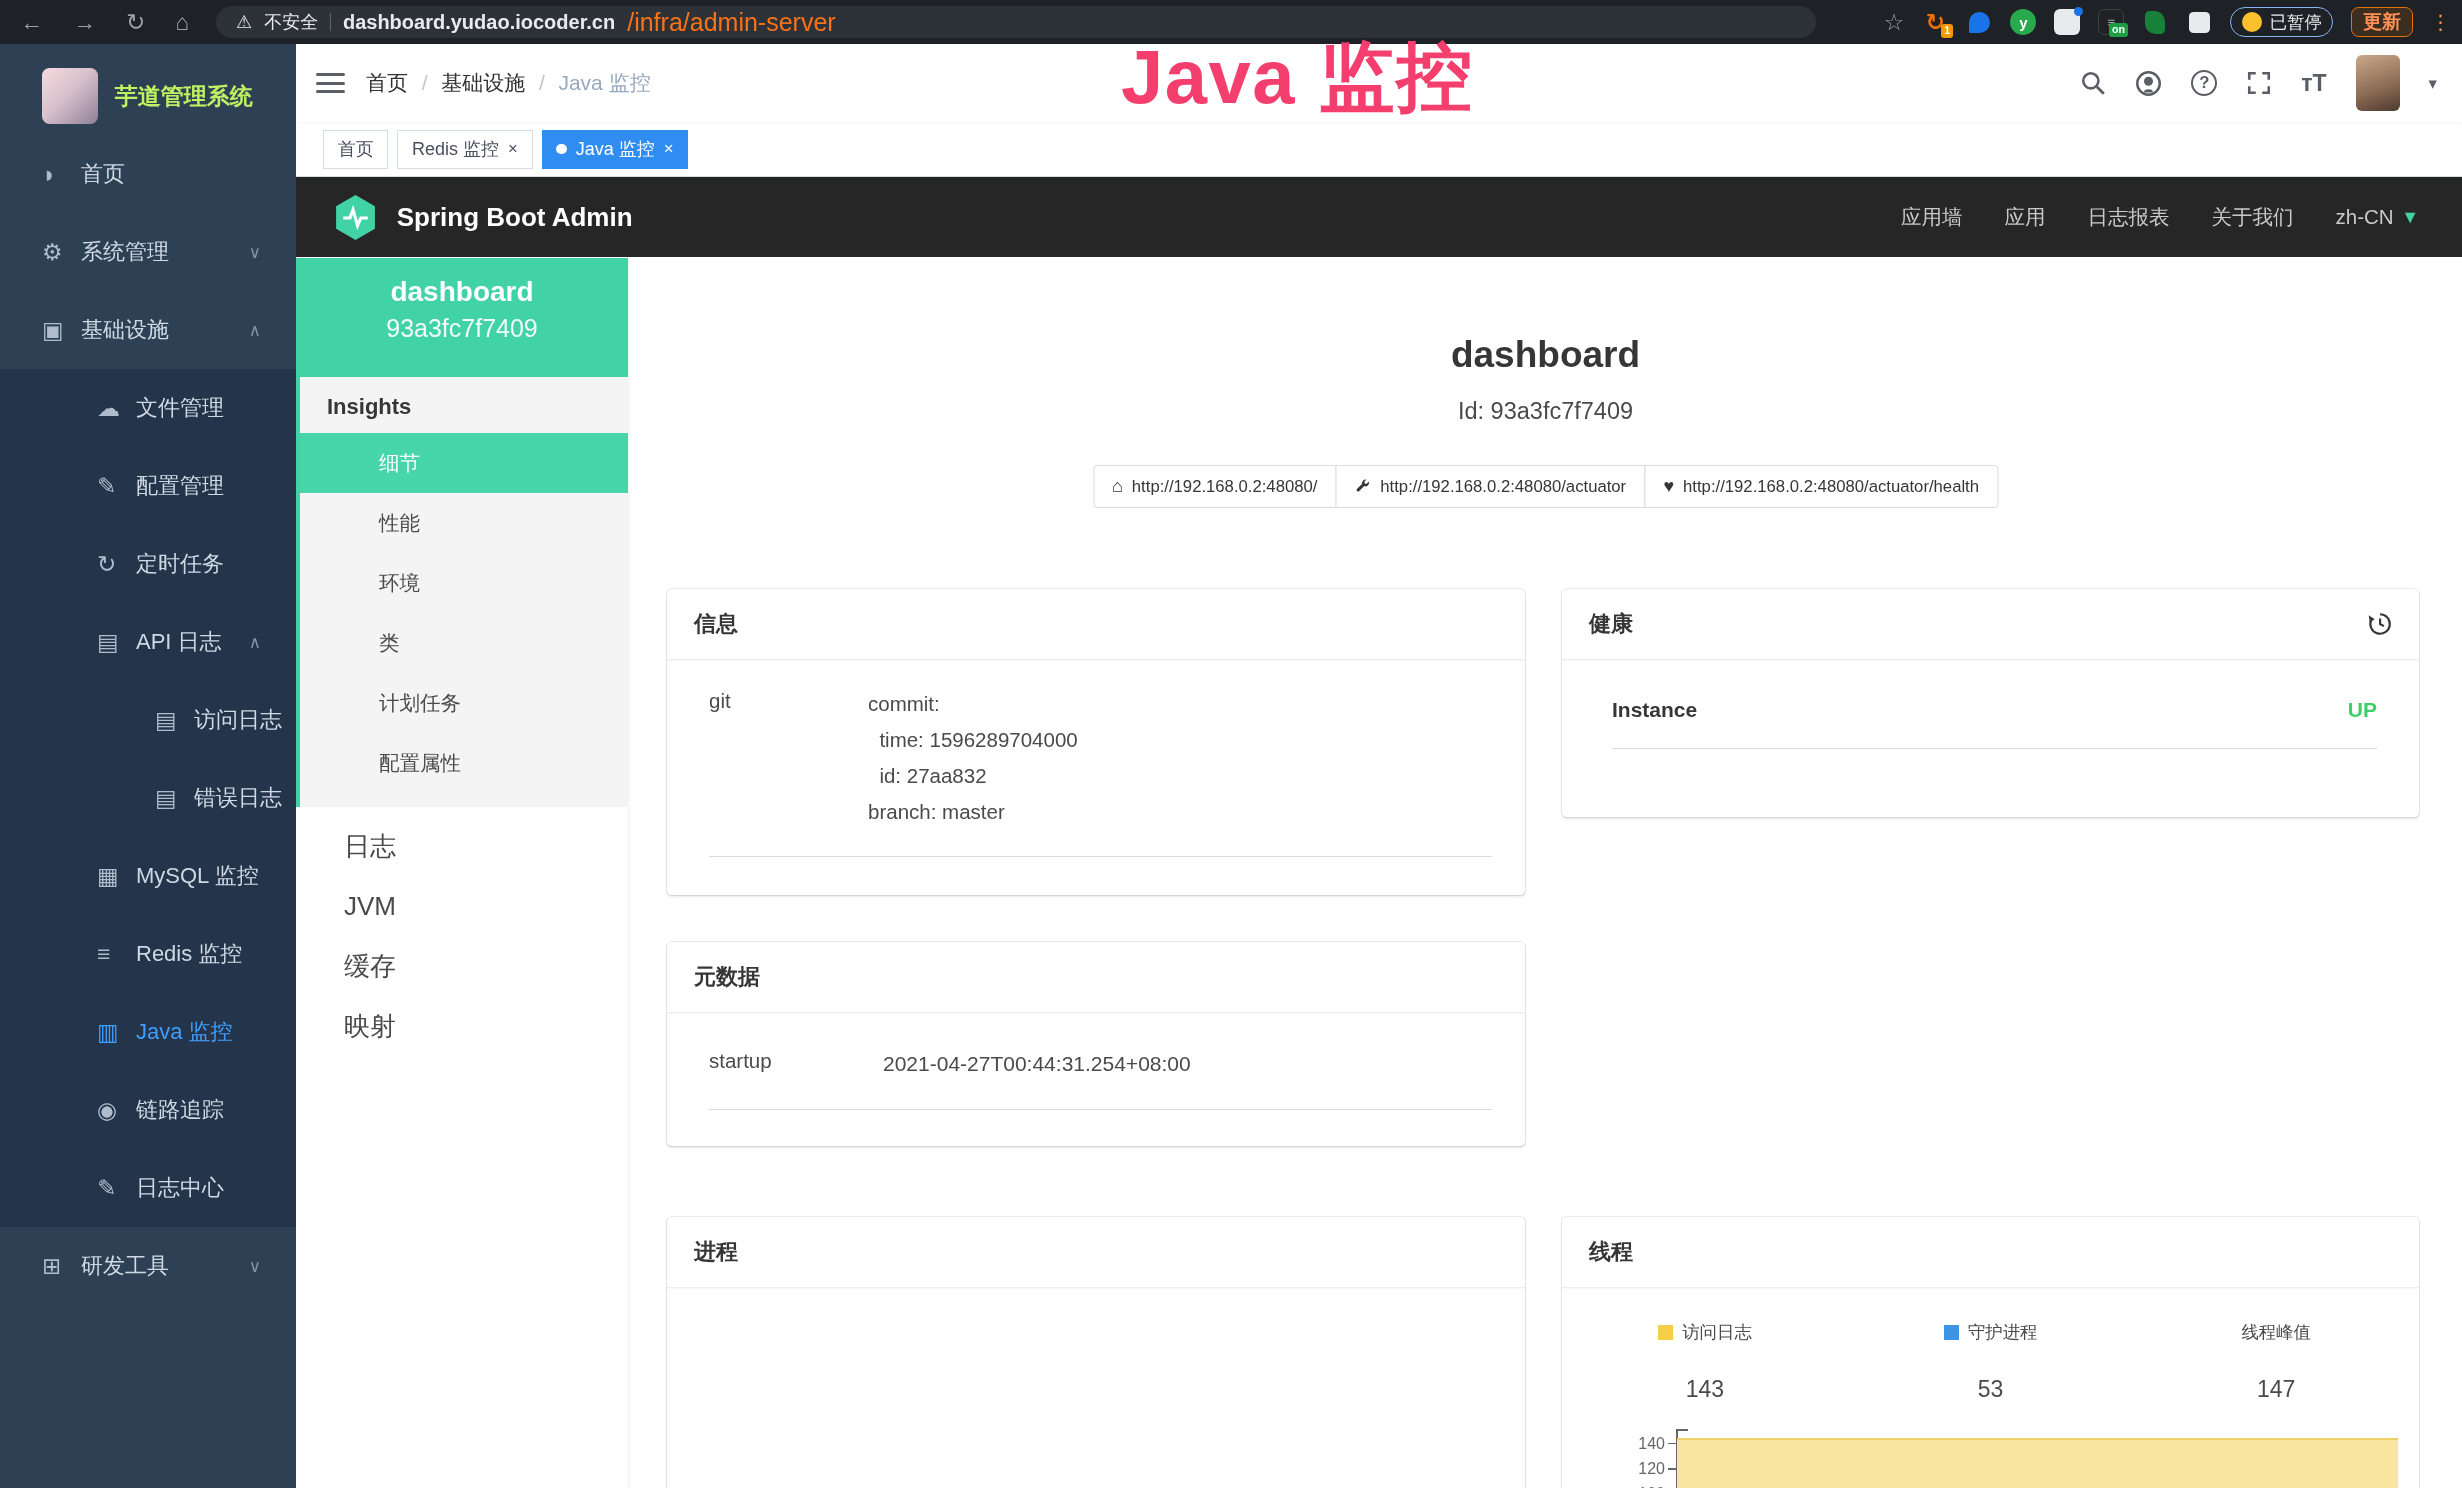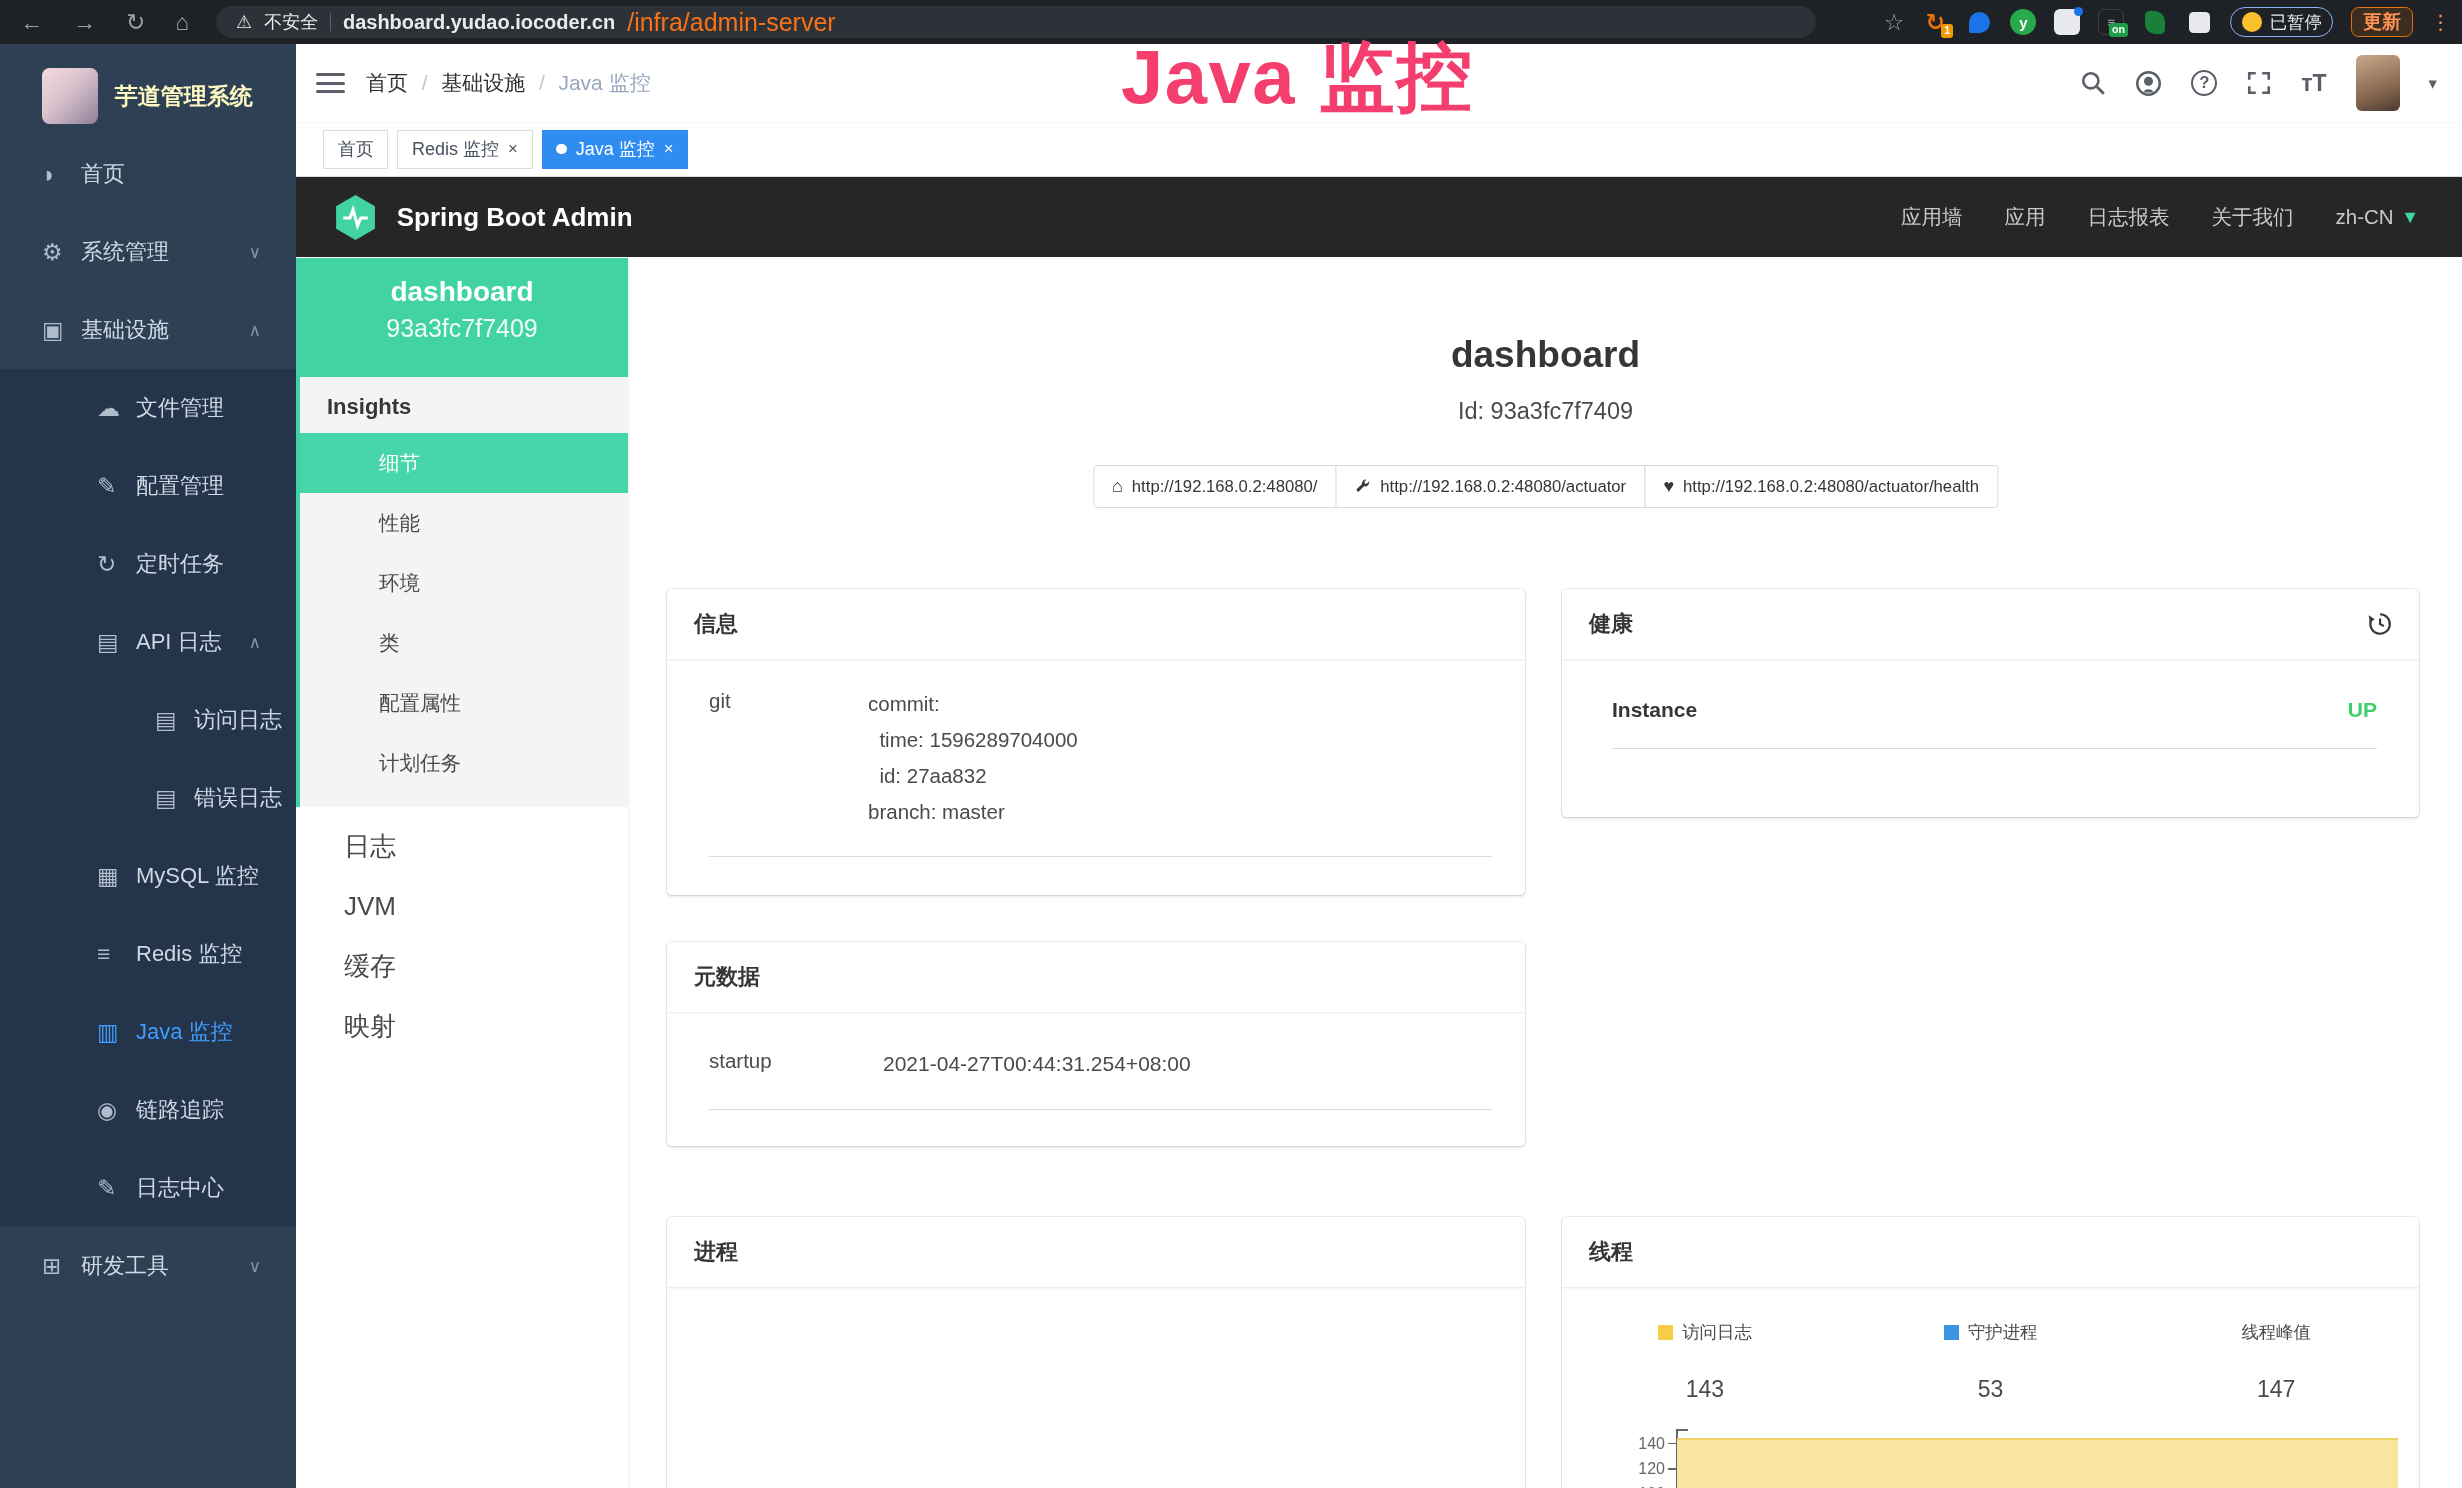--- a/index.html
+++ b/index.html
@@ -39,21 +39,21 @@
   .face { width:20px; height:20px; border-radius:50%; background:#fbc02d; }
   .update-btn { height:30px; border:1.5px solid #e8710a; border-radius:7.6px; background:rgba(232,113,10,.15);
     color:#ff9254; display:flex; align-items:center; gap:9px; padding:0 10.6px; font-size:19px; font-weight:bold; }
   .update-dots { color:#ff9254; font-size:20px; letter-spacing:0.8px; }
 
   
   .sidebar { position:absolute; top:44px; left:0; width:296px; height:1445px; background:#2e4154; z-index:2; }
   .logo-row { display:flex; align-items:center; gap:16.7px; padding:13.7px 0 0 42px; height:91px; }
   .logo-img { width:56px; height:56px; border-radius:7.6px;
     background:linear-gradient(135deg,#f5dade 0%,#d9c2cd 45%,#8e7f98 100%); }
-  .logo-title { color:#fef9c3; font-size:23px; font-weight:bold; }
+  .logo-title { color:#bef264; font-size:23px; font-weight:bold; }
   .menu { margin-top:0; }
   .m-item { height:78px; display:flex; align-items:center; color:#cfd9e4; font-size:22px; cursor:pointer; }
   .m-item .ic { width:39px; font-size:23px; color:#aebccb; text-align:left; }
   .m-item .lbl { flex:1; }
   .m-item .chev { margin-right:35px; font-size:16.7px; color:#8494a6; }
   .lv1 { padding-left:42px; }
   .lv2 { padding-left:97px; background:#24344a; }
   .lv3 { padding-left:155px; background:#24344a; }
   .m-item.active { color:#409eff; }
   .m-item.active .ic { color:#409eff; }
@@ -365,22 +365,22 @@
       <div class="inst-head">
         <div class="inst-name">dashboard</div>
         <div class="inst-id">93a3fc7f7409</div>
       </div>
       <div class="side-group">
         <div class="group-label">Insights</div>
         <div class="g-item active">细节</div>
         <div class="g-item">性能</div>
         <div class="g-item">环境</div>
         <div class="g-item">类</div>
+        <div class="g-item">计划任务</div>
         <div class="g-item">配置属性</div>
-        <div class="g-item">计划任务</div>
       </div>
       <div class="side-plain">
         <div class="p-item">日志</div>
         <div class="p-item">JVM</div>
         <div class="p-item">缓存</div>
         <div class="p-item">映射</div>
       </div>
     </div>
 
     <div class="sba-content">

